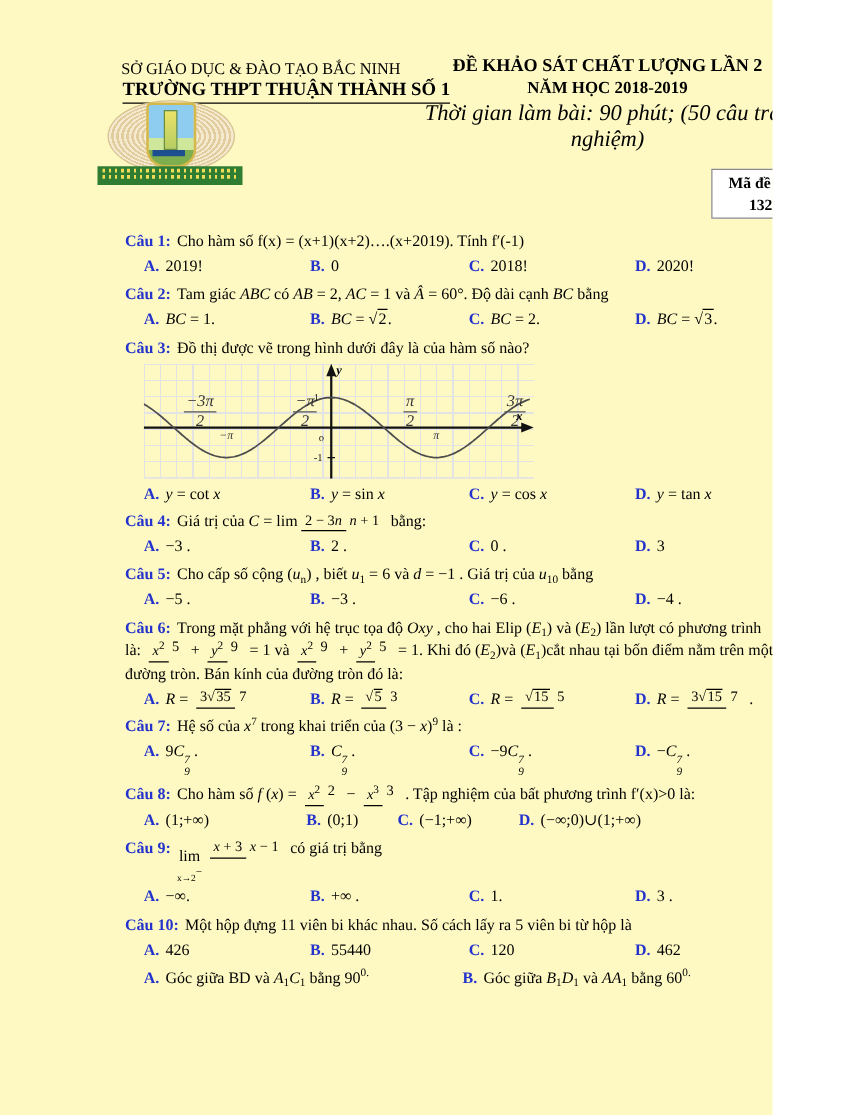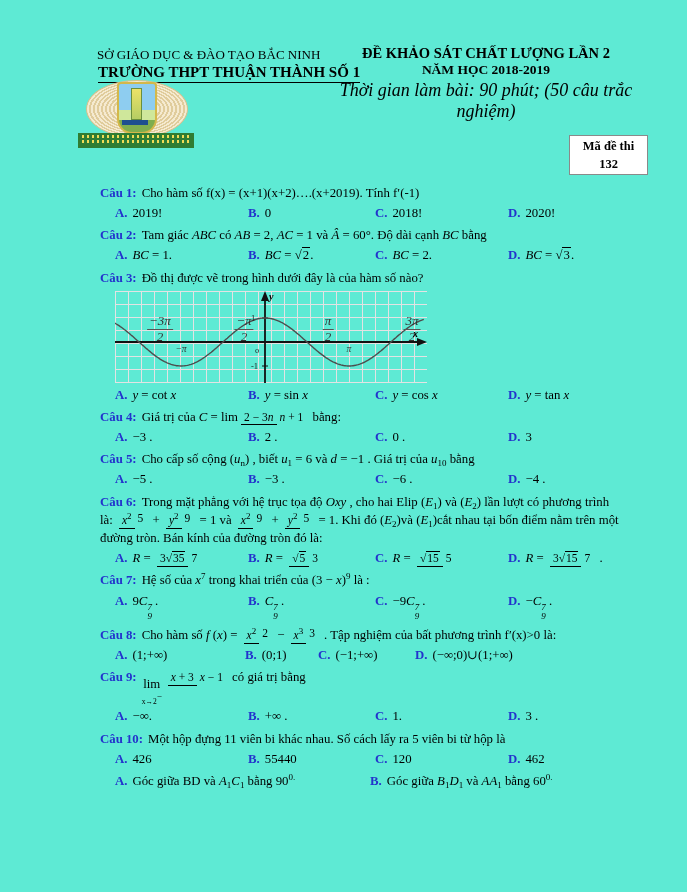--- a/index.html
+++ b/index.html
@@ -1,17 +1,17 @@
 <!DOCTYPE html>
 <html><head>
 <meta charset="utf-8">
 <style>
   html,body{margin:0;padding:0;background:#fff;}
   body{width:687px;height:892px;font-family:"Liberation Serif","DejaVu Serif",serif;color:#000;}
-  .page{position:relative;width:687px;height:892px;background:#5eead4;overflow:hidden;}
+  .page{position:relative;width:618px;height:892px;background:#fef9c3;overflow:hidden;}
 
   
   .dept{position:absolute;left:97px;top:47px;font-size:13px;}
   .school{position:absolute;left:98px;top:64px;font-size:15px;font-weight:bold;border-bottom:1.4px solid #000;padding-bottom:1px;}
   .hdr-right{position:absolute;left:337px;top:45px;width:298px;text-align:center;}
   .t1{font-size:14.5px;font-weight:bold;}
   .t2,.t3{font-size:13.5px;font-weight:bold;}
   .sub{font-size:18px;font-style:italic;margin-top:2px;}
   .code-box{position:absolute;left:569px;top:135px;width:77px;height:37px;border:1px solid #8a8a8a;text-align:center;font-weight:bold;font-size:12.5px;line-height:1.45;padding-top:1px;background:#fff;}
 

